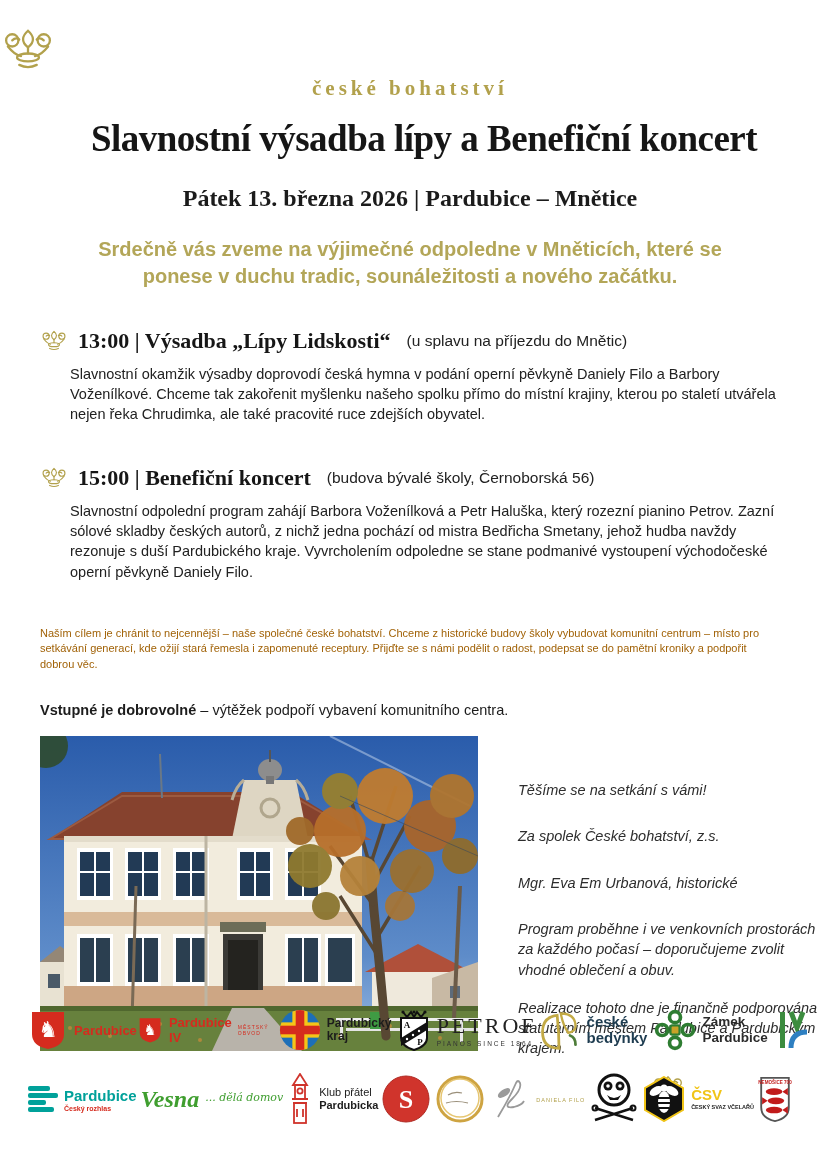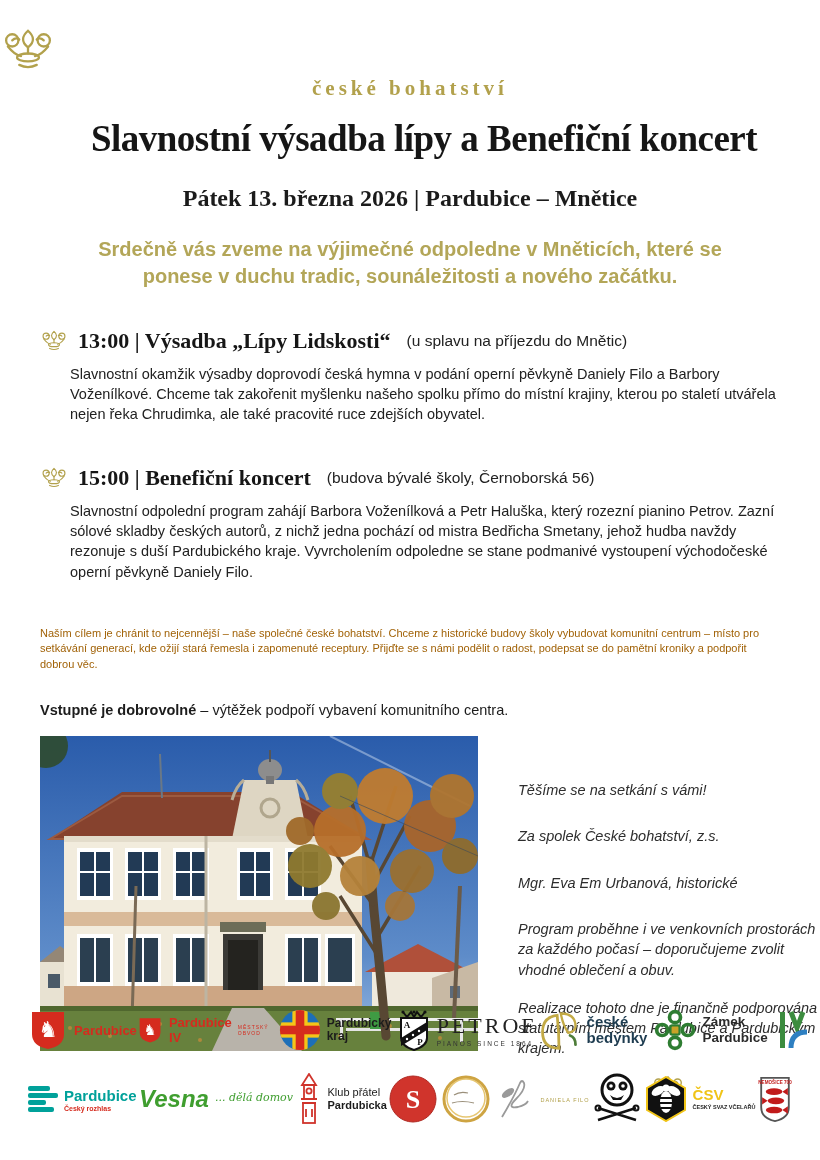--- a/index.html
+++ b/index.html
@@ -77,21 +77,21 @@
   .kraj-lbl{ color:#1c1c1c; font-size:12px; font-weight:bold; line-height:1.1; width:70px;}
   .petrof-word{ font-family:"Liberation Serif", serif; font-size:22px; letter-spacing:3px; color:#222; }
   .petrof-sub{ font-size:6.5px; letter-spacing:2px; color:#333; margin-top:1px;}
   .bedynky-lbl{ color:#1e3c50; font-size:15px; font-weight:bold; width:66px; line-height:1.1; }
   .zamek-lbl{ color:#2b2b2b; font-size:13.5px; font-weight:bold; width:76px; line-height:1.15; }
 
   .rozhlas-name{ color:#00a19a; font-size:15px; font-weight:bold; }
   .rozhlas-sub{ color:#d52b1e; font-size:7px; font-weight:bold; margin-top:1px; }
   .rozhlas-bars{ display:flex; flex-direction:column; gap:2px; }
   .rozhlas-bars span{ display:block; height:5px; border-radius:2px; background:#00a19a; }
-  .vesna-word{ font-family:Liberation Sans, sans-serif; font-style:italic; font-weight:bold; font-size:24px; color:#3f9e2f; }
+  .vesna-word{ font-family:Liberation Serif, serif; font-style:italic; font-weight:bold; font-size:24px; color:#3f9e2f; }
   .vesna-sub{ font-family:"DejaVu Serif", serif; font-style:italic; font-size:11px; color:#3f9e2f; text-align:right; margin-top:-3px;}
   .klub-lbl{ color:#1c1c1c; font-size:11px; line-height:1.2; }
   .klub-lbl b{ display:block; }
   .filo-lbl{ color:#b2a14c; font-size:5.5px; letter-spacing:1px; margin-top:1px;}
   .csv-lbl{ color:#f0c417; font-size:15px; font-weight:bold; line-height:1;}
   .csv-sub{ color:#222; font-size:5.5px; font-weight:bold; line-height:1.2; margin-top:2px;}
 
   svg{ display:block; }
 </style>
 </head>

